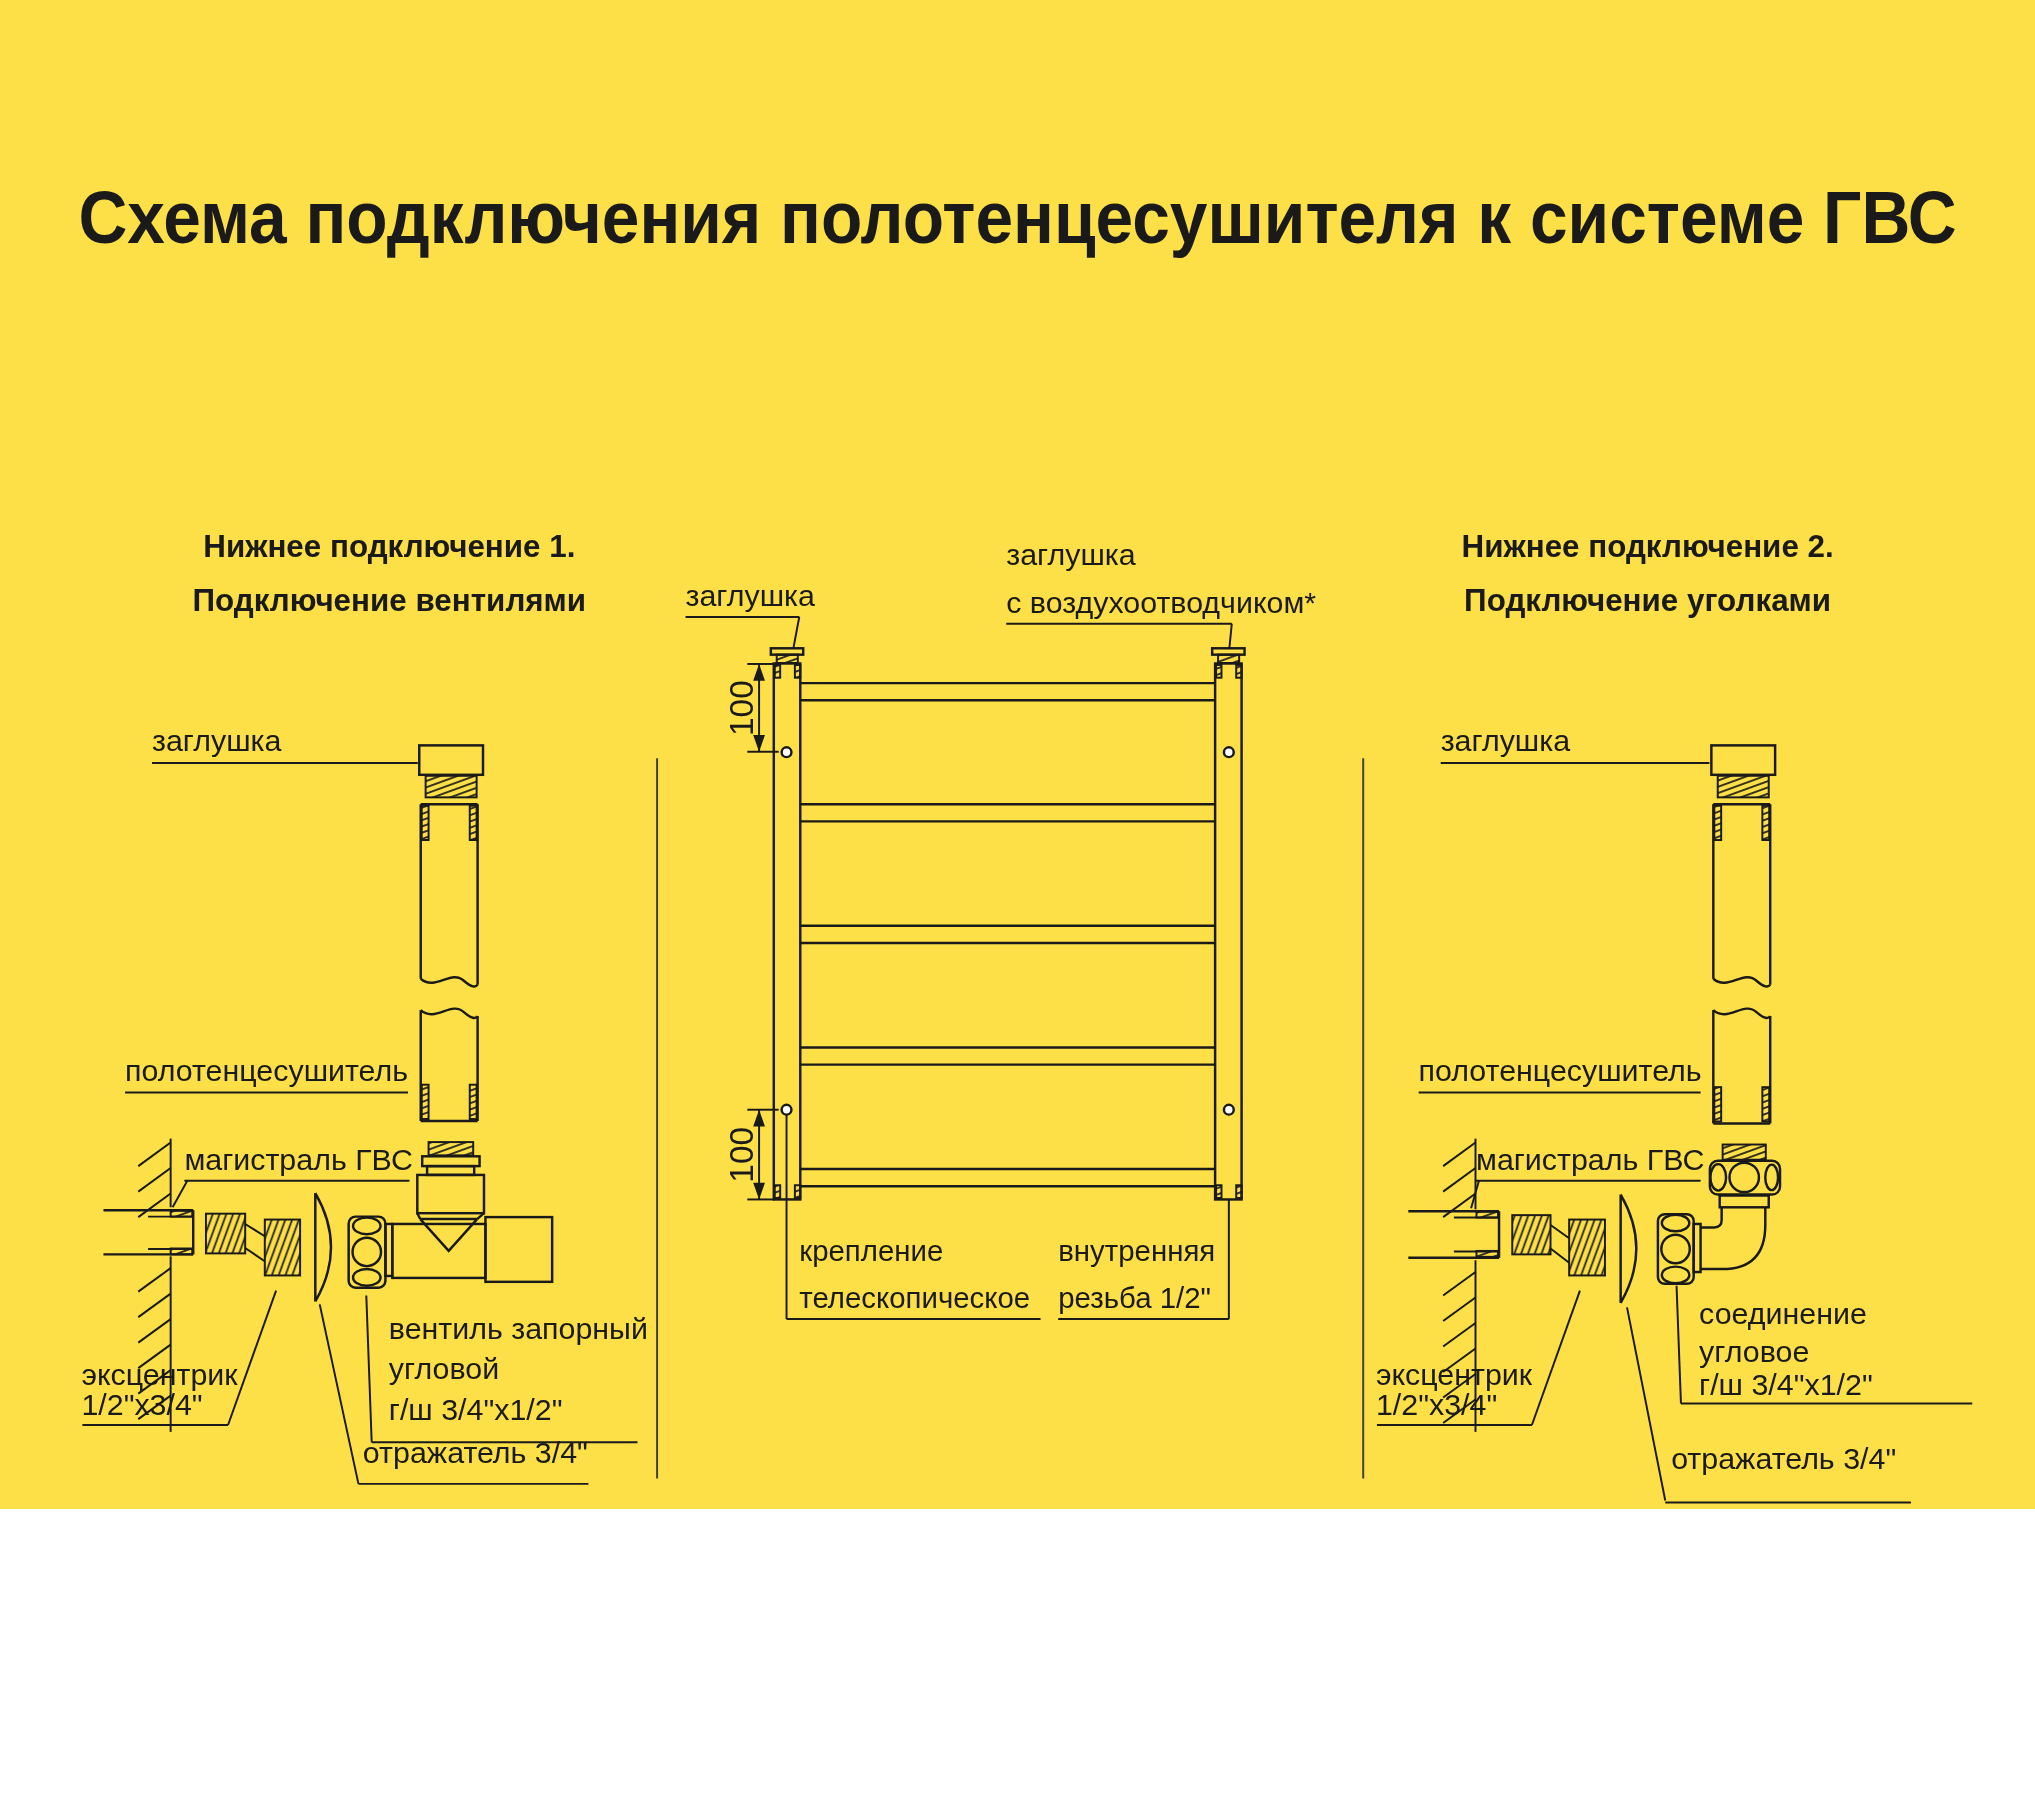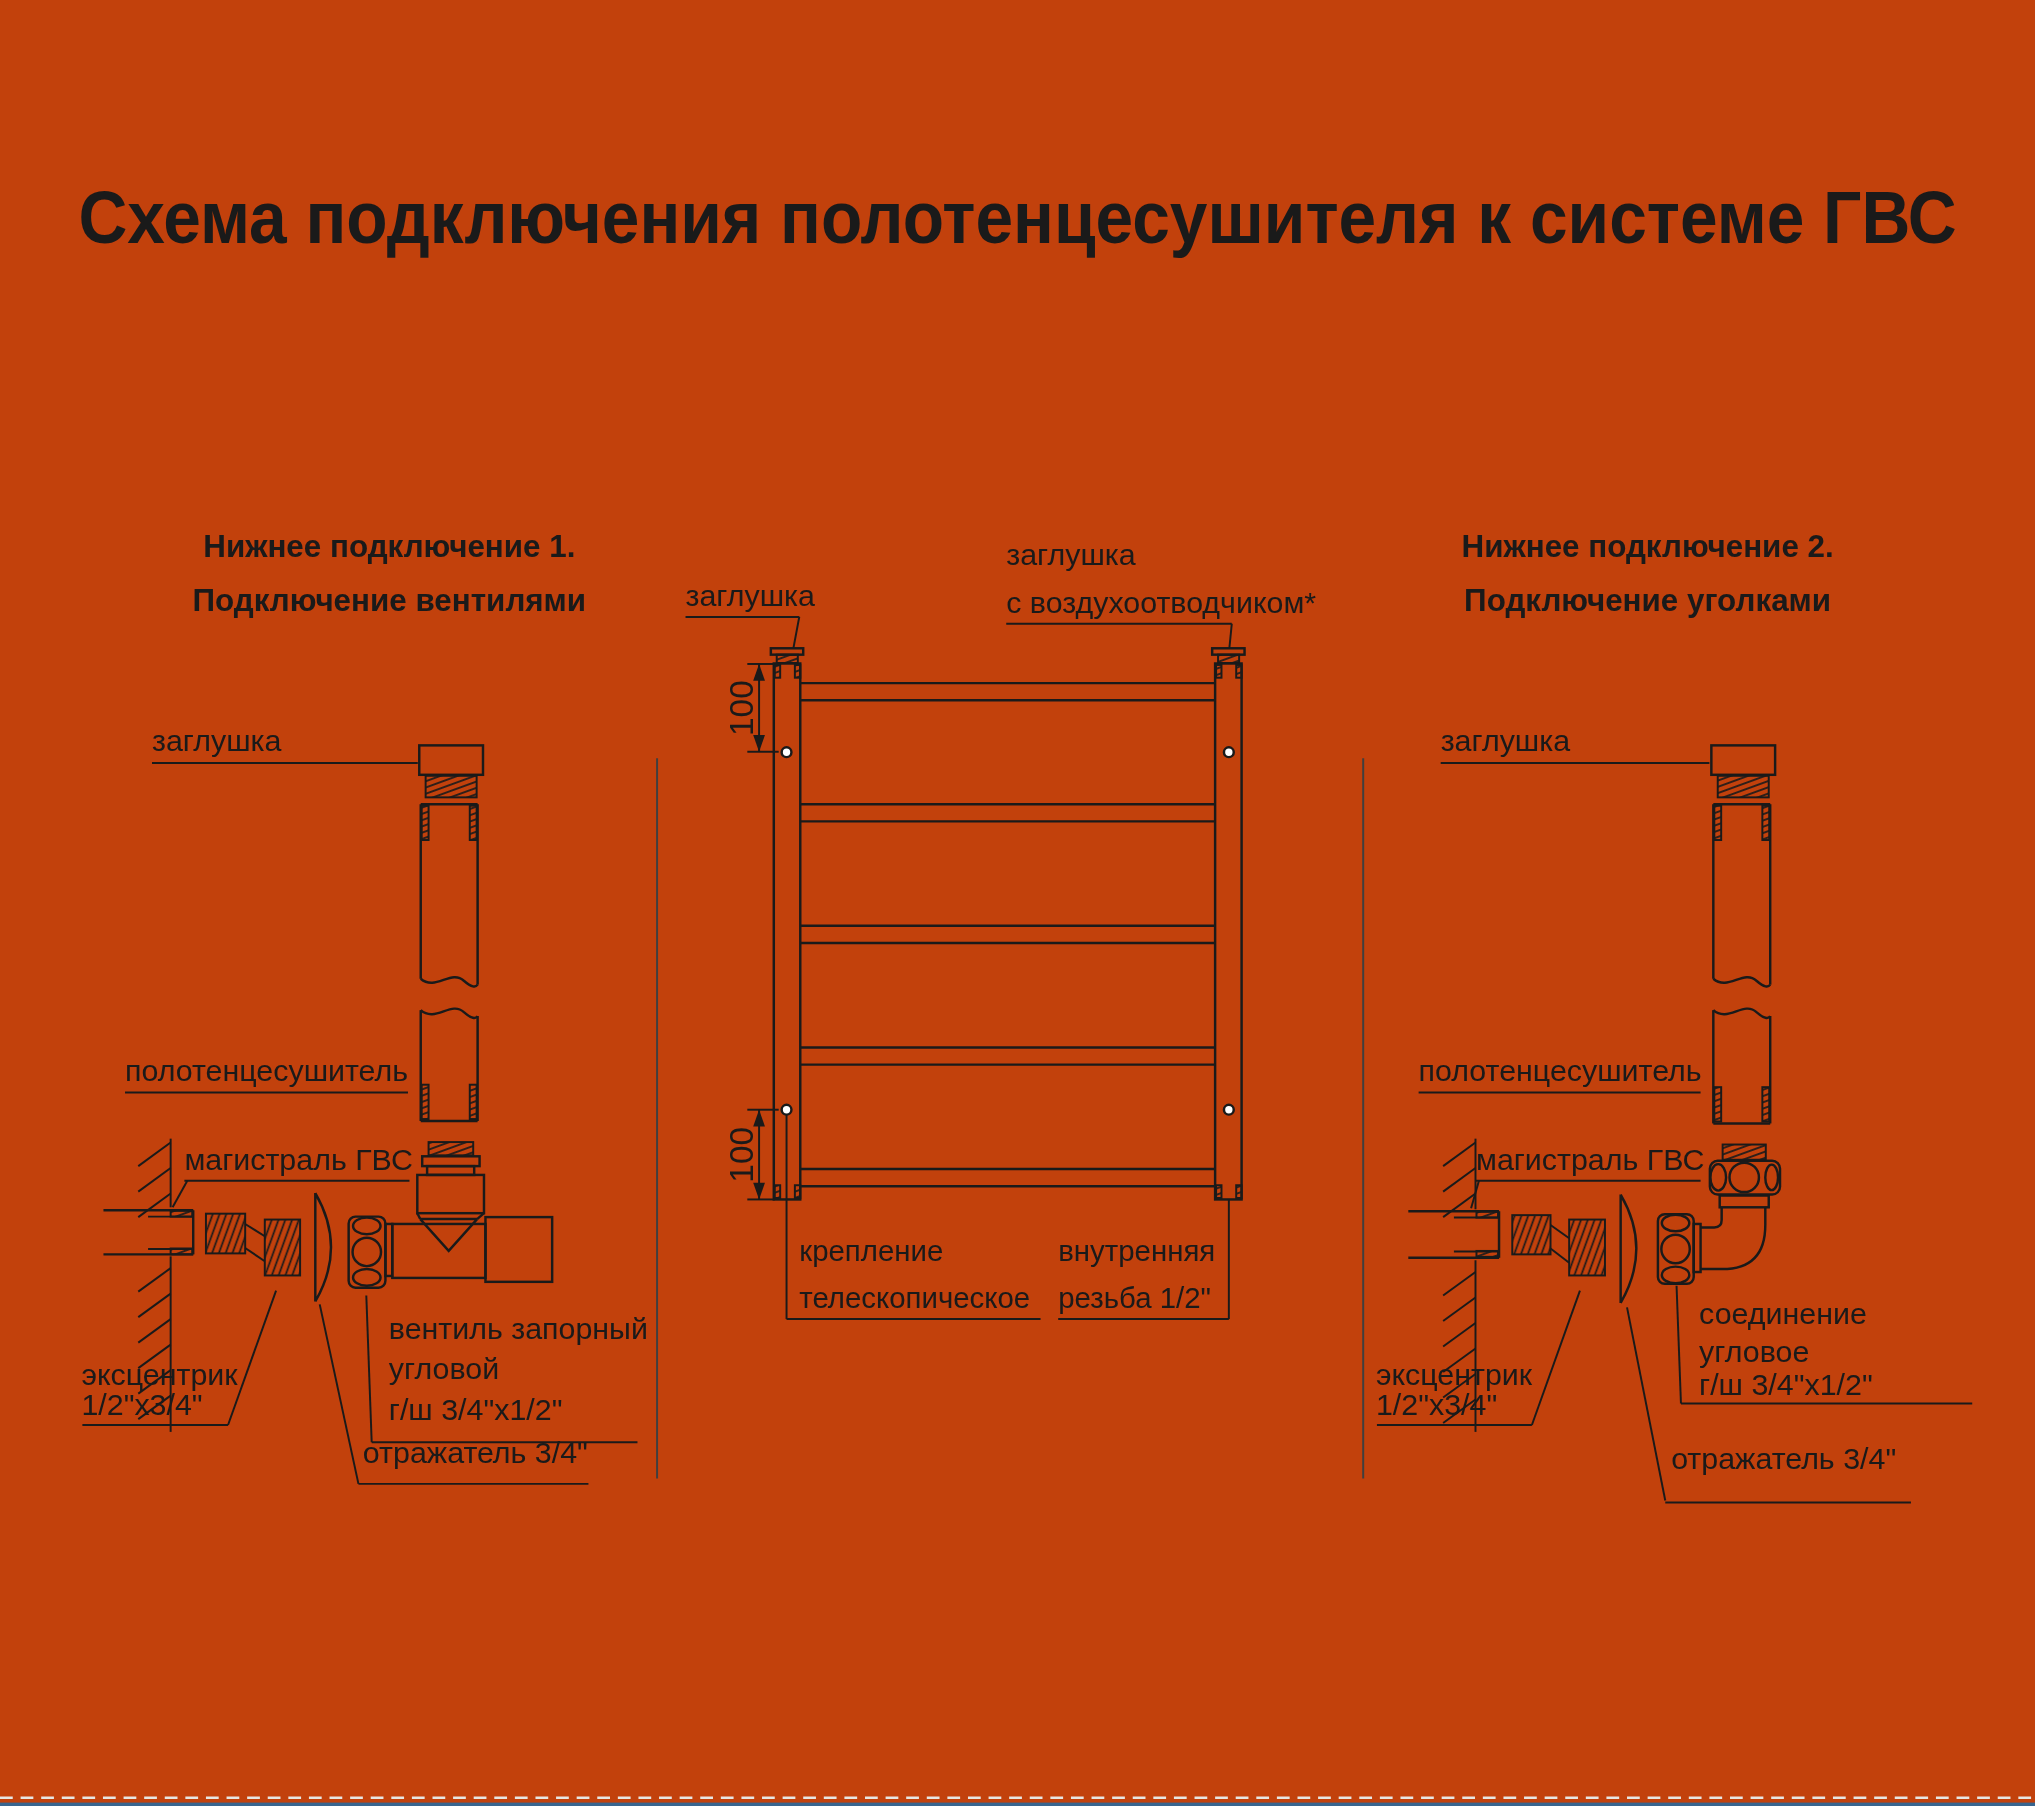--- a/index.html
+++ b/index.html
@@ -1,16 +1,16 @@
 <!DOCTYPE html>
 <html style="font-size:7.8px"><head>
 <meta charset="utf-8">
 <style>
   html,body{margin:0;padding:0;background:#ffffff;}
-  #canvas{position:relative;width:2035px;height:1806px;background:#c2410c;overflow:hidden;}
+  #canvas{position:relative;width:2035px;height:1509px;background:#fde047;overflow:hidden;}
   svg{position:absolute;left:0;top:0;}
   svg text{font-family:"Liberation Sans","DejaVu Sans",sans-serif;fill:#1a1a1a;}
   .ln{stroke:#1a1a1a;stroke-width:5;fill:none;stroke-linecap:butt;}
   .thin{stroke:#1a1a1a;stroke-width:4;fill:none;}
   .hatchbox{stroke:#1a1a1a;stroke-width:4;}
   .lbl{font-size:62px;}
   .small{font-size:60px;}
   .hd{font-size:64px;font-weight:bold;}
   .ttl{font-size:150px;font-weight:bold;}
   .dim{font-size:68px;}

